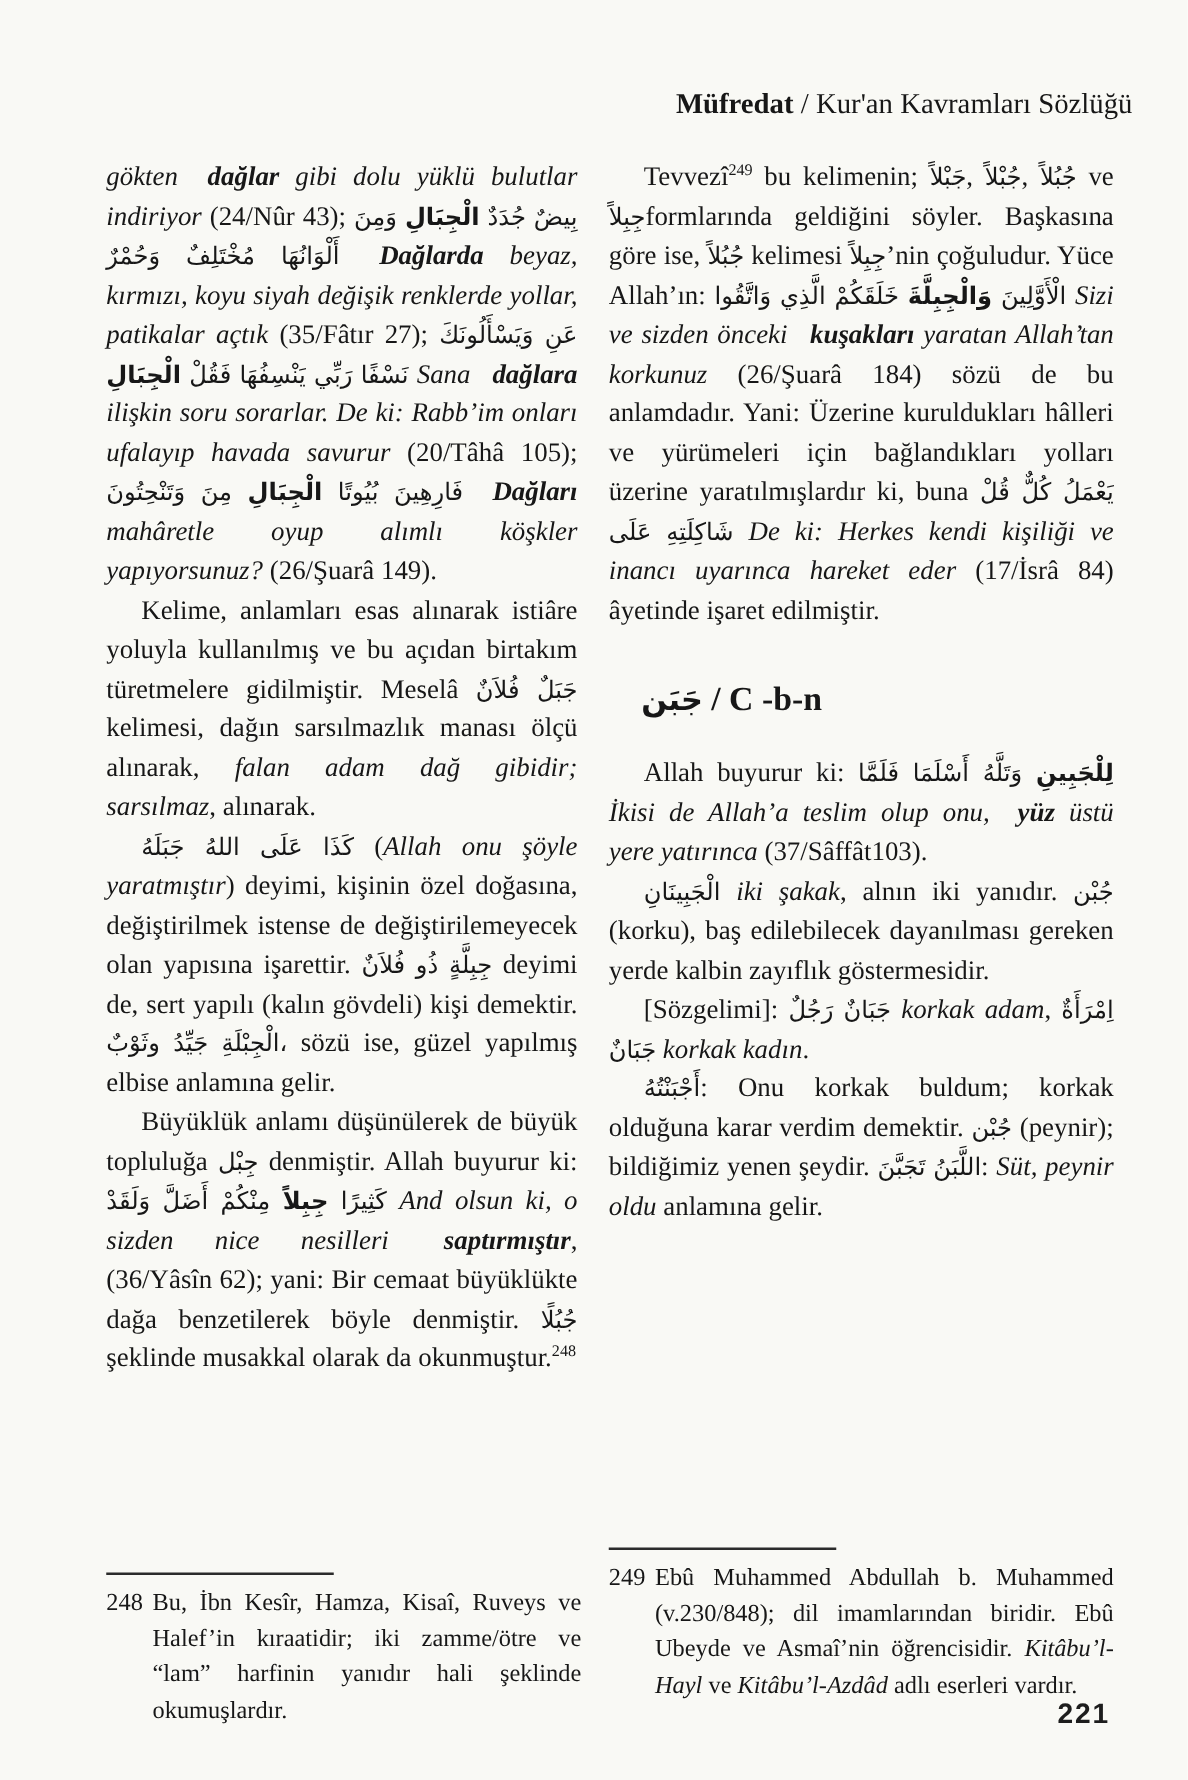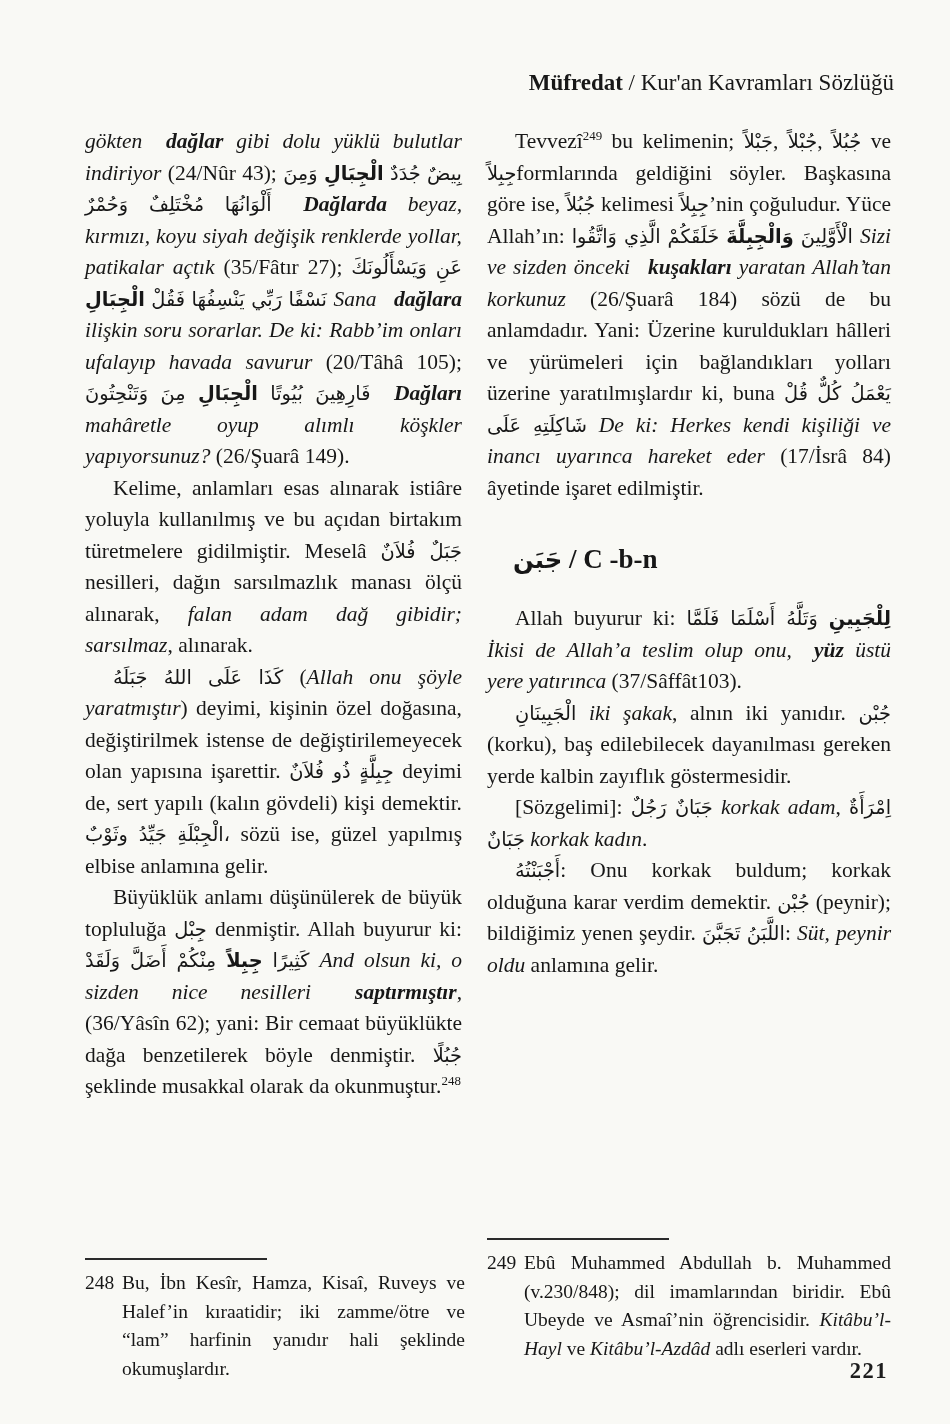--- a/index.html
+++ b/index.html
@@ -2,21 +2,21 @@
 <html lang="tr"><head>
 <meta charset="utf-8">
 <style>
   html,body{margin:0;padding:0;}
   .page{
     position:relative; width:950px; height:1424px;
     background:#f9f9f5; overflow:hidden;
     font-family:"Liberation Serif", serif; color:#171717;
   }
   .header{
-    position:absolute; top:70px; right:56px;
+    position:absolute; top:70px; right:44px;
     font-size:23px; white-space:nowrap;
   }
   .hb{font-weight:700;}
   .col{
     position:absolute; top:126px; text-align:justify;
     font-size:21.5px; line-height:31.5px;
   }
   .col.left{left:85px; width:377px;}
   .col.right{left:487px; width:404px;}
   .para{margin:0; padding:0;}
@@ -30,21 +30,21 @@
     position:absolute; font-size:19.5px; line-height:28.5px;
     text-align:justify; color:#171717;
   }
   .fnblock.fleft{left:85px; top:1258px; width:380px;}
   .fnblock.fright{left:487px; top:1238px; width:404px;}
   .fnrule{border:none; border-top:2.5px solid #2b2b2b; width:182px; margin:0 0 9px 0; height:0;}
   .fntext{margin:0; padding-left:37px; text-indent:-37px;}
   .r-num{display:inline-block; width:37px; text-indent:0;}
   .pageno{
     position:absolute; top:1358px; right:62px;
-    font-family:Liberation Serif, serif;
+    font-family:Liberation Sans, sans-serif;
     font-weight:700; font-size:22.5px; letter-spacing:1.5px; color:#1d1d1d;
   }
   
   .r-i{font-style:italic;}
   .r-b{font-weight:700;}
   .r-bi{font-weight:700; font-style:italic;margin-left:11px;}
   .r-ar{font-family:"DejaVu Sans", sans-serif; font-size:0.90em;}
   .r-arb{font-family:"DejaVu Sans", sans-serif; font-size:0.90em; font-weight:700;}
   .r-sup{vertical-align:super; font-size:0.60em; line-height:0;}
   .aw{unicode-bidi:isolate;}
@@ -53,21 +53,21 @@
 <body>
 
 <div class="page">
 
   <div class="header">
     <span class="hb">Müfredat</span><span> / Kur'an Kavramları Sözlüğü</span>
   </div>
 
   <div class="col left">
     <p class="para"><span class="r-i">gökten </span><span class="r-bi">dağlar</span><span class="r-i"> gibi dolu yüklü bulutlar indiriyor</span><span> (24/Nûr 43); </span><span class="r-ar aw">وَمِنَ</span><span> </span><span class="r-arb aw">الْجِبَالِ</span><span> </span><span class="r-ar aw">جُدَدٌ</span> <span class="r-ar aw">بِيضٌ</span> <span class="r-ar aw">وَحُمْرٌ</span> <span class="r-ar aw">مُخْتَلِفٌ</span> <span class="r-ar aw">أَلْوَانُهَا</span><span> </span><span class="r-bi">Dağlarda</span><span class="r-i"> beyaz, kırmızı, koyu siyah değişik renklerde yollar, patikalar açtık</span><span> (35/Fâtır 27); </span><span class="r-ar aw">وَيَسْأَلُونَكَ</span> <span class="r-ar aw">عَنِ</span><span> </span><span class="r-arb aw">الْجِبَالِ</span><span> </span><span class="r-ar aw">فَقُلْ</span> <span class="r-ar aw">يَنْسِفُهَا</span> <span class="r-ar aw">رَبِّي</span> <span class="r-ar aw">نَسْفًا</span><span> </span><span class="r-i">Sana </span><span class="r-bi">dağlara</span><span class="r-i"> ilişkin soru sorarlar. De ki: Rabb’im onları ufalayıp havada savurur</span><span> (20/Tâhâ 105); </span><span class="r-ar aw">وَتَنْحِتُونَ</span> <span class="r-ar aw">مِنَ</span><span> </span><span class="r-arb aw">الْجِبَالِ</span><span> </span><span class="r-ar aw">بُيُوتًا</span> <span class="r-ar aw">فَارِهِينَ</span><span> </span><span class="r-bi">Dağları</span><span class="r-i"> mahâretle oyup alımlı köşkler yapıyorsunuz?</span><span> (26/Şuarâ 149).</span></p>
-    <p class="para indent"><span>Kelime, anlamları esas alınarak istiâre yoluyla kullanılmış ve bu açıdan birtakım türetmelere gidilmiştir. Meselâ </span><span class="r-ar aw">فُلاَنٌ</span> <span class="r-ar aw">جَبَلٌ</span><span> nesilleri, dağın sarsılmazlık manası ölçü alınarak, </span><span class="r-i">falan adam dağ gibidir; sarsılmaz</span><span>, alınarak.</span></p>
+    <p class="para indent"><span>Kelime, anlamları esas alınarak istiâre yoluyla kullanılmış ve bu açıdan birtakım türetmelere gidilmiştir. Meselâ </span><span class="r-ar aw">فُلاَنٌ</span> <span class="r-ar aw">جَبَلٌ</span><span> kelimesi, dağın sarsılmazlık manası ölçü alınarak, </span><span class="r-i">falan adam dağ gibidir; sarsılmaz</span><span>, alınarak.</span></p>
     <p class="para indent"><span class="r-ar aw">جَبَلَهُ</span> <span class="r-ar aw">اللهُ</span> <span class="r-ar aw">عَلَى</span> <span class="r-ar aw">كَذَا</span><span> (</span><span class="r-i">Allah onu şöyle yaratmıştır</span><span>) deyimi, kişinin özel doğasına, değiştirilmek istense de değiştirilemeyecek olan yapısına işarettir. </span><span class="r-ar aw">فُلاَنٌ</span> <span class="r-ar aw">ذُو</span> <span class="r-ar aw">جِبِلَّةٍ</span><span> deyimi de, sert yapılı (kalın gövdeli) kişi demektir. </span><span class="r-ar aw">وثَوْبٌ</span> <span class="r-ar aw">جَيِّدُ</span> <span class="r-ar aw">الْجِبْلَةِ،</span><span> sözü ise, güzel yapılmış elbise anlamına gelir.</span></p>
     <p class="para indent"><span>Büyüklük anlamı düşünülerek de büyük topluluğa </span><span class="r-ar aw">جِبْل</span><span> denmiştir. Allah buyurur ki: </span><span class="r-ar aw">وَلَقَدْ</span> <span class="r-ar aw">أَضَلَّ</span> <span class="r-ar aw">مِنْكُمْ</span><span> </span><span class="r-arb aw">جِبِلاً</span><span> </span><span class="r-ar aw">كَثِيرًا</span><span> </span><span class="r-i">And olsun ki, o sizden nice nesilleri </span><span class="r-bi">saptırmıştır</span><span>, (36/Yâsîn 62); yani: Bir cemaat büyüklükte dağa benzetilerek böyle denmiştir. </span><span class="r-ar aw">جُبُلًا</span><span> şeklinde musakkal olarak da okunmuştur.</span><span class="r-sup">248</span></p>
   </div>
 
   <div class="col right">
     <p class="para indent"><span>Tevvezî</span><span class="r-sup">249</span><span> bu kelimenin; </span><span class="r-ar aw">جَبْلاً</span><span>, </span><span class="r-ar aw">جُبْلاً</span><span>, </span><span class="r-ar aw">جُبُلاً</span><span> ve </span><span class="r-ar aw">جِبِلاً</span><span>formlarında geldiğini söyler. Başkasına göre ise, </span><span class="r-ar aw">جُبُلاً</span><span> kelimesi </span><span class="r-ar aw">جِبِلاً</span><span>’nin çoğuludur. Yüce Allah’ın: </span><span class="r-ar aw">وَاتَّقُوا</span> <span class="r-ar aw">الَّذِي</span> <span class="r-ar aw">خَلَقَكُمْ</span><span> </span><span class="r-arb aw">وَالْجِبِلَّةَ</span><span> </span><span class="r-ar aw">الْأَوَّلِينَ</span><span> </span><span class="r-i">Sizi ve sizden önceki </span><span class="r-bi">kuşakları</span><span class="r-i"> yaratan Allah’tan korkunuz</span><span> (26/Şuarâ 184) sözü de bu anlamdadır. Yani: Üzerine kuruldukları hâlleri ve yürümeleri için bağlandıkları yolları üzerine yaratılmışlardır ki, buna </span><span class="r-ar aw">قُلْ</span> <span class="r-ar aw">كُلٌّ</span> <span class="r-ar aw">يَعْمَلُ</span> <span class="r-ar aw">عَلَى</span> <span class="r-ar aw">شَاكِلَتِهِ</span><span> </span><span class="r-i">De ki: Herkes kendi kişiliği ve inancı uyarınca hareket eder</span><span> (17/İsrâ 84) âyetinde işaret edilmiştir.</span></p>
     <h2 class="section-heading"><span class="r-arb aw">جَبَن</span><span class="r-b"> / C -b-n</span></h2>
     <p class="para indent"><span>Allah buyurur ki: </span><span class="r-ar aw">فَلَمَّا</span> <span class="r-ar aw">أَسْلَمَا</span> <span class="r-ar aw">وَتَلَّهُ</span><span> </span><span class="r-arb aw">لِلْجَبِينِ</span><span> </span><span class="r-i">İkisi de Allah’a teslim olup onu, </span><span class="r-bi">yüz</span><span class="r-i"> üstü yere yatırınca</span><span> (37/Sâffât103).</span></p>
     <p class="para indent"><span class="r-ar aw">الْجَبِينَانِ</span><span> </span><span class="r-i">iki şakak</span><span>, alnın iki yanıdır. </span><span class="r-ar aw">جُبْن</span><span> (korku), baş edilebilecek dayanılması gereken yerde kalbin zayıflık göstermesidir.</span></p>
     <p class="para indent"><span>[Sözgelimi]: </span><span class="r-ar aw">رَجُلٌ</span> <span class="r-ar aw">جَبَانٌ</span><span> </span><span class="r-i">korkak adam</span><span>, </span><span class="r-ar aw">اِمْرَأَةٌ</span> <span class="r-ar aw">جَبَانٌ</span><span> </span><span class="r-i">korkak kadın</span><span>.</span></p>

